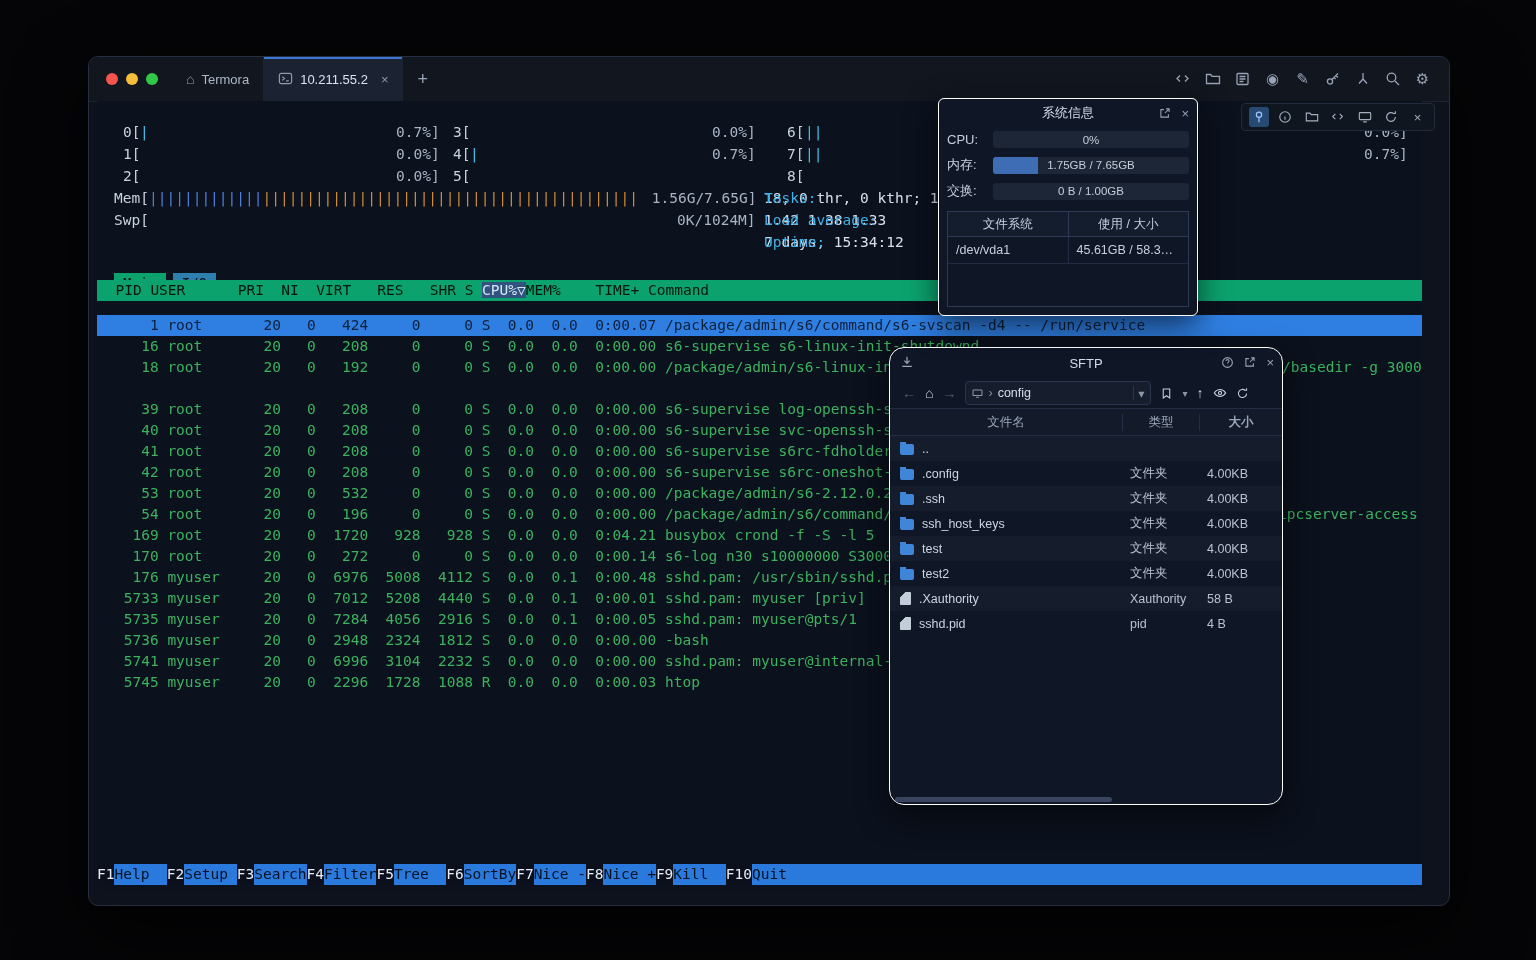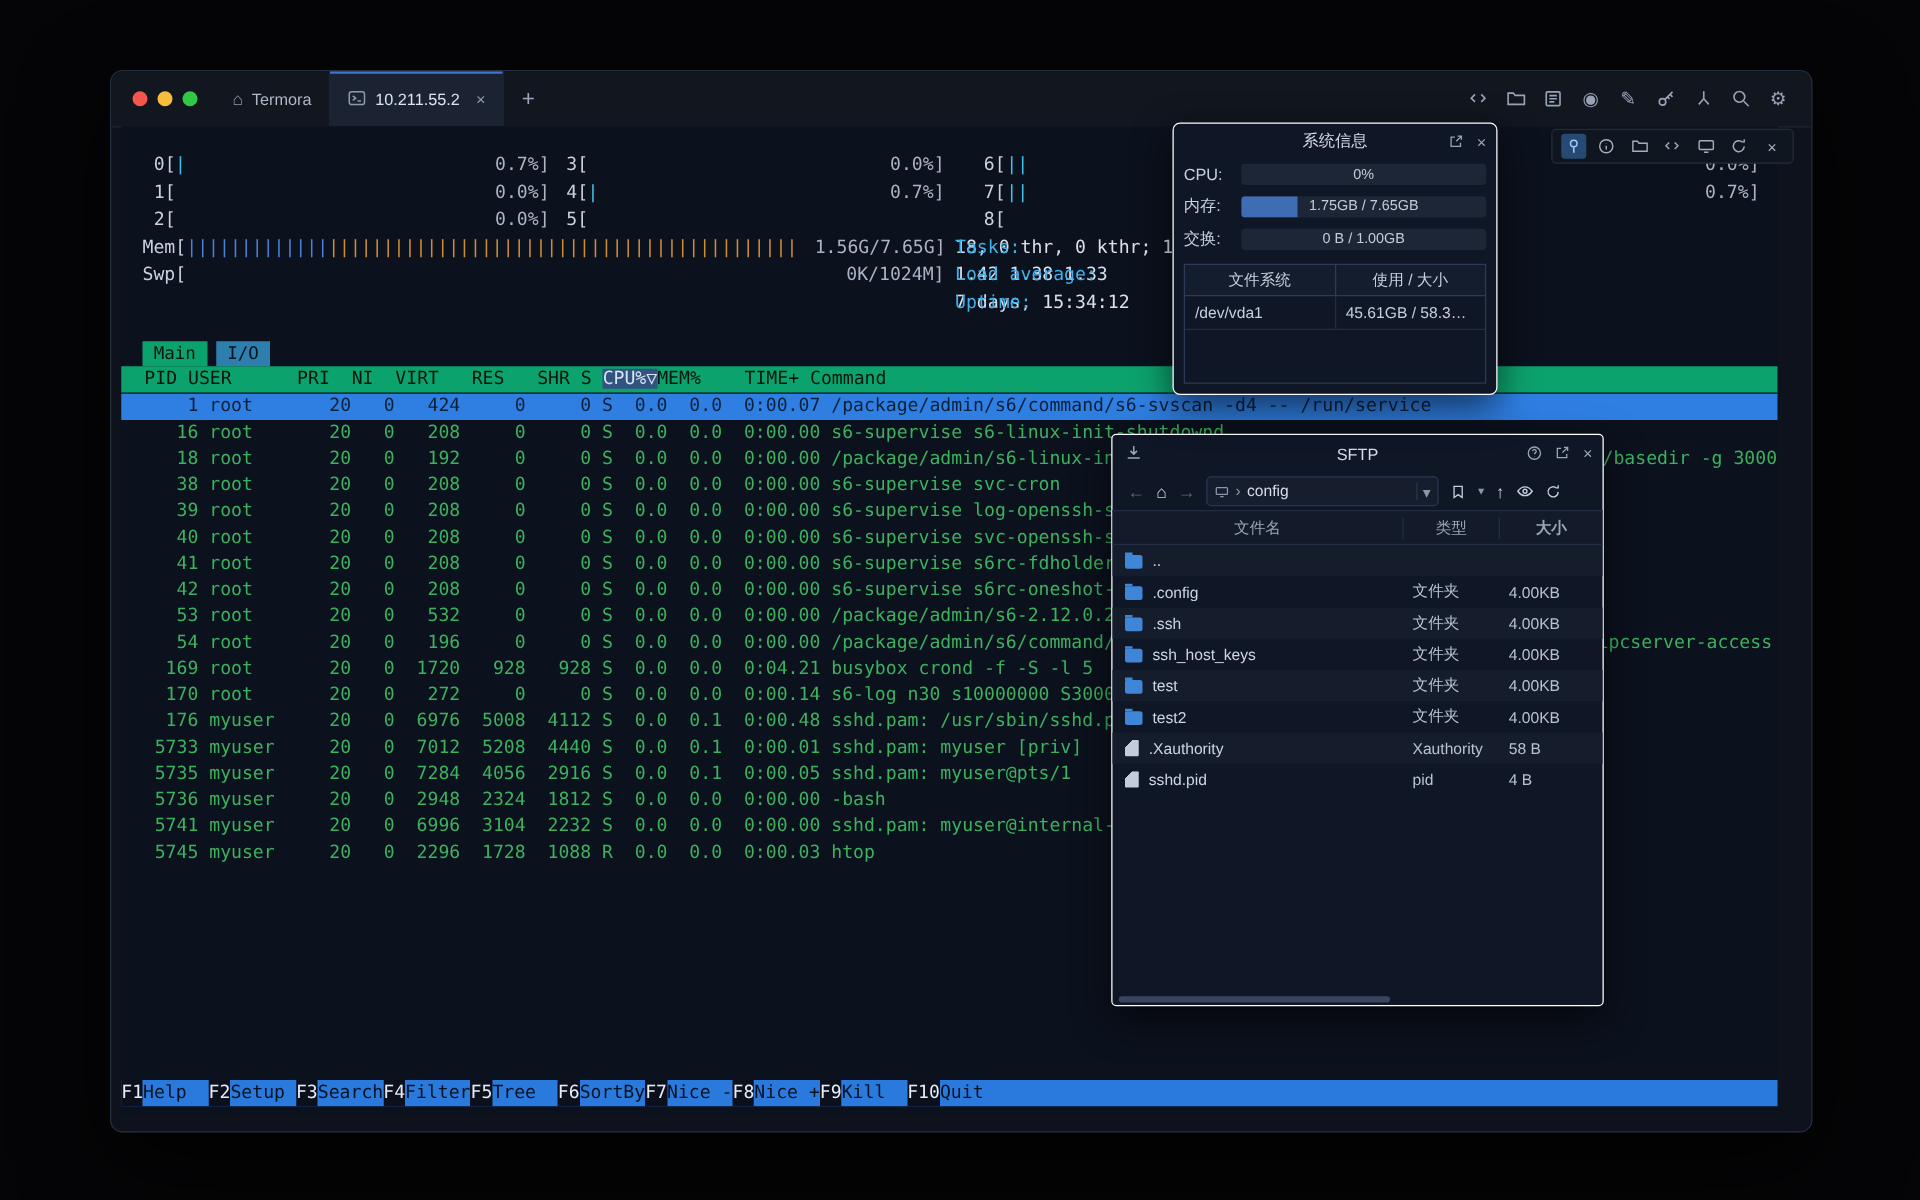--- a/index.html
+++ b/index.html
@@ -36,21 +36,21 @@
   .bars span{position:static;}
   .mem-used{color:#4f7fd9}
   .mem-cache{color:#cf8c35}
   .clabel{color:#41b0e8}
   .cval{color:#d7e0ec;padding-left:0}
   .poswrap{position:absolute;top:0;line-height:22px;white-space:pre;}
   .htop-tabs{position:absolute;top:172px;left:17px;display:flex;gap:7px;height:20px;}
   .htab{line-height:20px;padding:0 9px;font-size:14px;}
   .htab.main{background:#0ca26e;color:#04150d;}
   .htab.io{background:#2e7fae;color:#06131d;}
-  .phead{position:absolute;top:192px;left:0;width:1325px;height:21px;line-height:21px;background:#0ca26e;
+  .phead{position:absolute;top:179px;left:0;width:1325px;height:21px;line-height:21px;background:#0ca26e;
          color:#03160e;white-space:pre;padding-left:1px;box-sizing:border-box;}
   .phead .sortcol{background:#31537f;color:#d8e5f4;}
   .prow{position:absolute;left:0;width:1325px;height:21px;line-height:21px;white-space:pre;
         color:#3cb25f;padding-left:18px;box-sizing:border-box;}
   .prow.sel{background:#2f7fe3;color:#0b2038;}
   .frag{position:absolute;line-height:21px;white-space:pre;color:#3cb25f;z-index:2;}
   .fbar{position:absolute;top:763px;left:0;width:1325px;height:21px;line-height:21px;background:#2a7ade;
         display:flex;white-space:pre;}
   .fk{color:#e6edf5;background:#0b101c;}
   .fl{color:#041220;}
@@ -76,21 +76,21 @@
   .si-tr{display:flex;height:26px;line-height:26px;border-bottom:1px solid #222d44;}
   .si-tr div{flex:1;padding:0 8px;white-space:nowrap;overflow:hidden;}
   .si-tr div:first-child{border-right:1px solid #222d44;}
   
   .minibar{position:absolute;left:1152px;top:46px;width:192px;height:26px;background:#10161f;
            border:1px solid #232c3d;border-radius:4px;display:flex;align-items:center;justify-content:space-evenly;
            color:#a3aec0;z-index:45;}
   .minibar .ic{width:20px;height:20px;display:flex;align-items:center;justify-content:center;border-radius:3px;font-size:13px;}
   .minibar .ic.active{background:#274a74;color:#9ec7ff;}
   
-  .sftp{left:800px;top:290px;width:392px;height:456px;z-index:30;border-radius:4px;}
+  .sftp{left:800px;top:290px;width:392px;height:456px;z-index:30;border-radius:15px;}
   .sftp .p-title{height:30px;}
   .s-nav{height:30px;display:flex;align-items:center;gap:9px;padding:0 12px;color:#c7d0dd;}
   .s-nav .dis{color:#596478;}
   .s-nav .navgl{font-size:14px;}
   .pathbox{width:172px;height:22px;background:#161e2e;border:1px solid #2a3650;border-radius:4px;
            display:flex;align-items:center;gap:5px;padding:0 6px;font-size:12.5px;color:#d5dce8;}
   .pathbox .crumb-sep{color:#8a96aa;}
   .pathbox .caretzone{margin-left:auto;display:flex;align-items:center;gap:4px;color:#8a96aa;}
   .pathbox .vdiv{width:1px;height:14px;background:#2a3650;}
   .s-thead{height:26px;display:flex;align-items:center;background:#131b2a;border-top:1px solid #232e44;
@@ -224,21 +224,20 @@
     <div class="htop-tabs">
       <span class="htab main">Main</span>
       <span class="htab io">I/O</span>
     </div>
 
     <div class="phead"><span>  PID USER      PRI  NI  VIRT   RES   SHR S </span><span class="sortcol">CPU%▽</span><span>MEM%    TIME+ Command</span></div>
 
     <div class="prow sel" style="top:214px">    1 root       20   0   424     0     0 S  0.0  0.0  0:00.07 /package/admin/s6/command/s6-svscan -d4 -- /run/service</div>
     <div class="prow" style="top:235px">   16 root       20   0   208     0     0 S  0.0  0.0  0:00.00 s6-supervise s6-linux-init-shutdownd</div>
     <div class="prow" style="top:256px">   18 root       20   0   192     0     0 S  0.0  0.0  0:00.00 /package/admin/s6-linux-init/command/s6-linux-init-shutdownd</div>
-    <div class="prow" style="top:277px">   38 root       20   0   208     0     0 S  0.0  0.0  0:00.00 s6-supervise svc-cron</div>
     <div class="prow" style="top:298px">   39 root       20   0   208     0     0 S  0.0  0.0  0:00.00 s6-supervise log-openssh-server</div>
     <div class="prow" style="top:319px">   40 root       20   0   208     0     0 S  0.0  0.0  0:00.00 s6-supervise svc-openssh-server</div>
     <div class="prow" style="top:340px">   41 root       20   0   208     0     0 S  0.0  0.0  0:00.00 s6-supervise s6rc-fdholder</div>
     <div class="prow" style="top:361px">   42 root       20   0   208     0     0 S  0.0  0.0  0:00.00 s6-supervise s6rc-oneshot-runner</div>
     <div class="prow" style="top:382px">   53 root       20   0   532     0     0 S  0.0  0.0  0:00.00 /package/admin/s6-2.12.0.2/command/s6-ipcserverd</div>
     <div class="prow" style="top:403px">   54 root       20   0   196     0     0 S  0.0  0.0  0:00.00 /package/admin/s6/command/s6-ipcserver-access</div>
     <div class="prow" style="top:424px">  169 root       20   0  1720   928   928 S  0.0  0.0  0:04.21 busybox crond -f -S -l 5</div>
     <div class="prow" style="top:445px">  170 root       20   0   272     0     0 S  0.0  0.0  0:00.14 s6-log n30 s10000000 S30000000 /run/uncaught-logs</div>
     <div class="prow" style="top:466px">  176 myuser     20   0  6976  5008  4112 S  0.0  0.1  0:00.48 sshd.pam: /usr/sbin/sshd.pam [listener]</div>
     <div class="prow" style="top:487px"> 5733 myuser     20   0  7012  5208  4440 S  0.0  0.1  0:00.01 sshd.pam: myuser [priv]</div>

